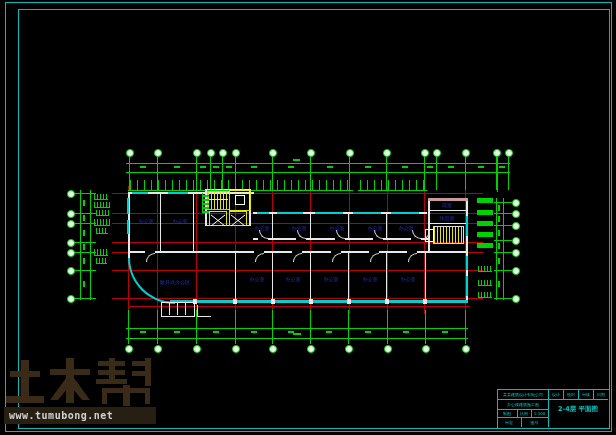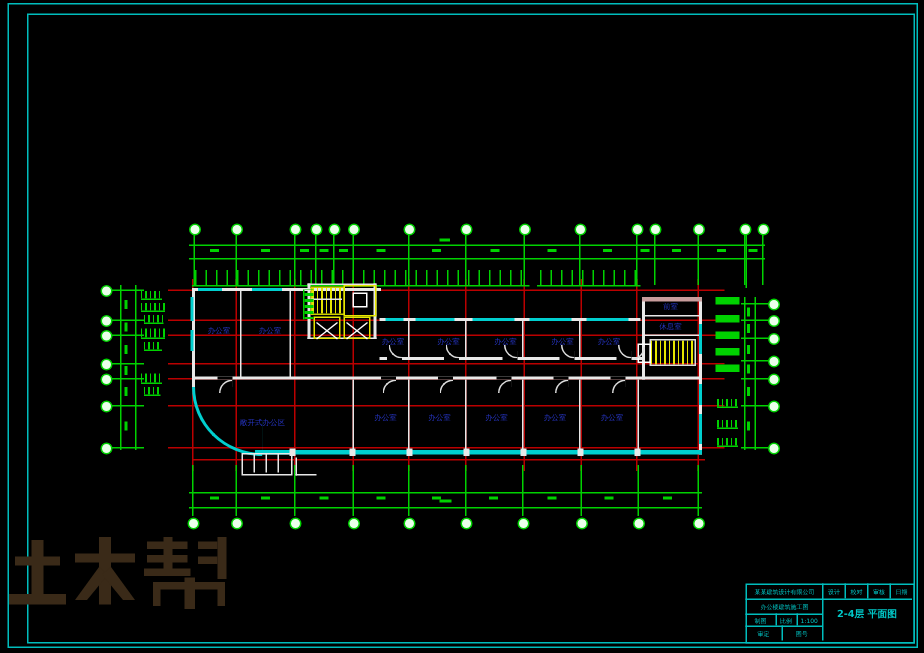--- a/index.html
+++ b/index.html
@@ -73,20 +73,21 @@
         <rect x="103" y="0" width="6" height="26"></rect>
         <rect x="126" y="3" width="13" height="5"></rect>
           <rect x="126" y="13" width="13" height="5"></rect>
           <rect x="139" y="0" width="6" height="28"></rect>
         <rect x="96" y="30" width="48" height="5"></rect>
           <rect x="96" y="30" width="5" height="16"></rect>
           <rect x="139" y="30" width="5" height="16"></rect>
           <rect x="117" y="27" width="7" height="21"></rect>
       </g>
     </svg>
+    <div id="wm-url">www.tumubong.net</div>
   </div>
 <div class="abs" style="left: 128px; top: 186px; width: 1px; height: 128px; background: rgb(187, 0, 0);"></div>
     <div class="abs" style="left: 157px; top: 186px; width: 1px; height: 128px; background: rgb(187, 0, 0);"></div>
     <div class="abs" style="left: 196px; top: 186px; width: 1px; height: 128px; background: rgb(187, 0, 0);"></div>
     <div class="abs" style="left: 235px; top: 186px; width: 1px; height: 128px; background: rgb(187, 0, 0);"></div>
     <div class="abs" style="left: 272px; top: 186px; width: 1px; height: 128px; background: rgb(187, 0, 0);"></div>
     <div class="abs" style="left: 310px; top: 186px; width: 1px; height: 128px; background: rgb(187, 0, 0);"></div>
     <div class="abs" style="left: 349px; top: 186px; width: 1px; height: 128px; background: rgb(187, 0, 0);"></div>
     <div class="abs" style="left: 387px; top: 186px; width: 1px; height: 128px; background: rgb(187, 0, 0);"></div>
     <div class="abs" style="left: 424px; top: 186px; width: 1px; height: 128px; background: rgb(187, 0, 0);"></div>

